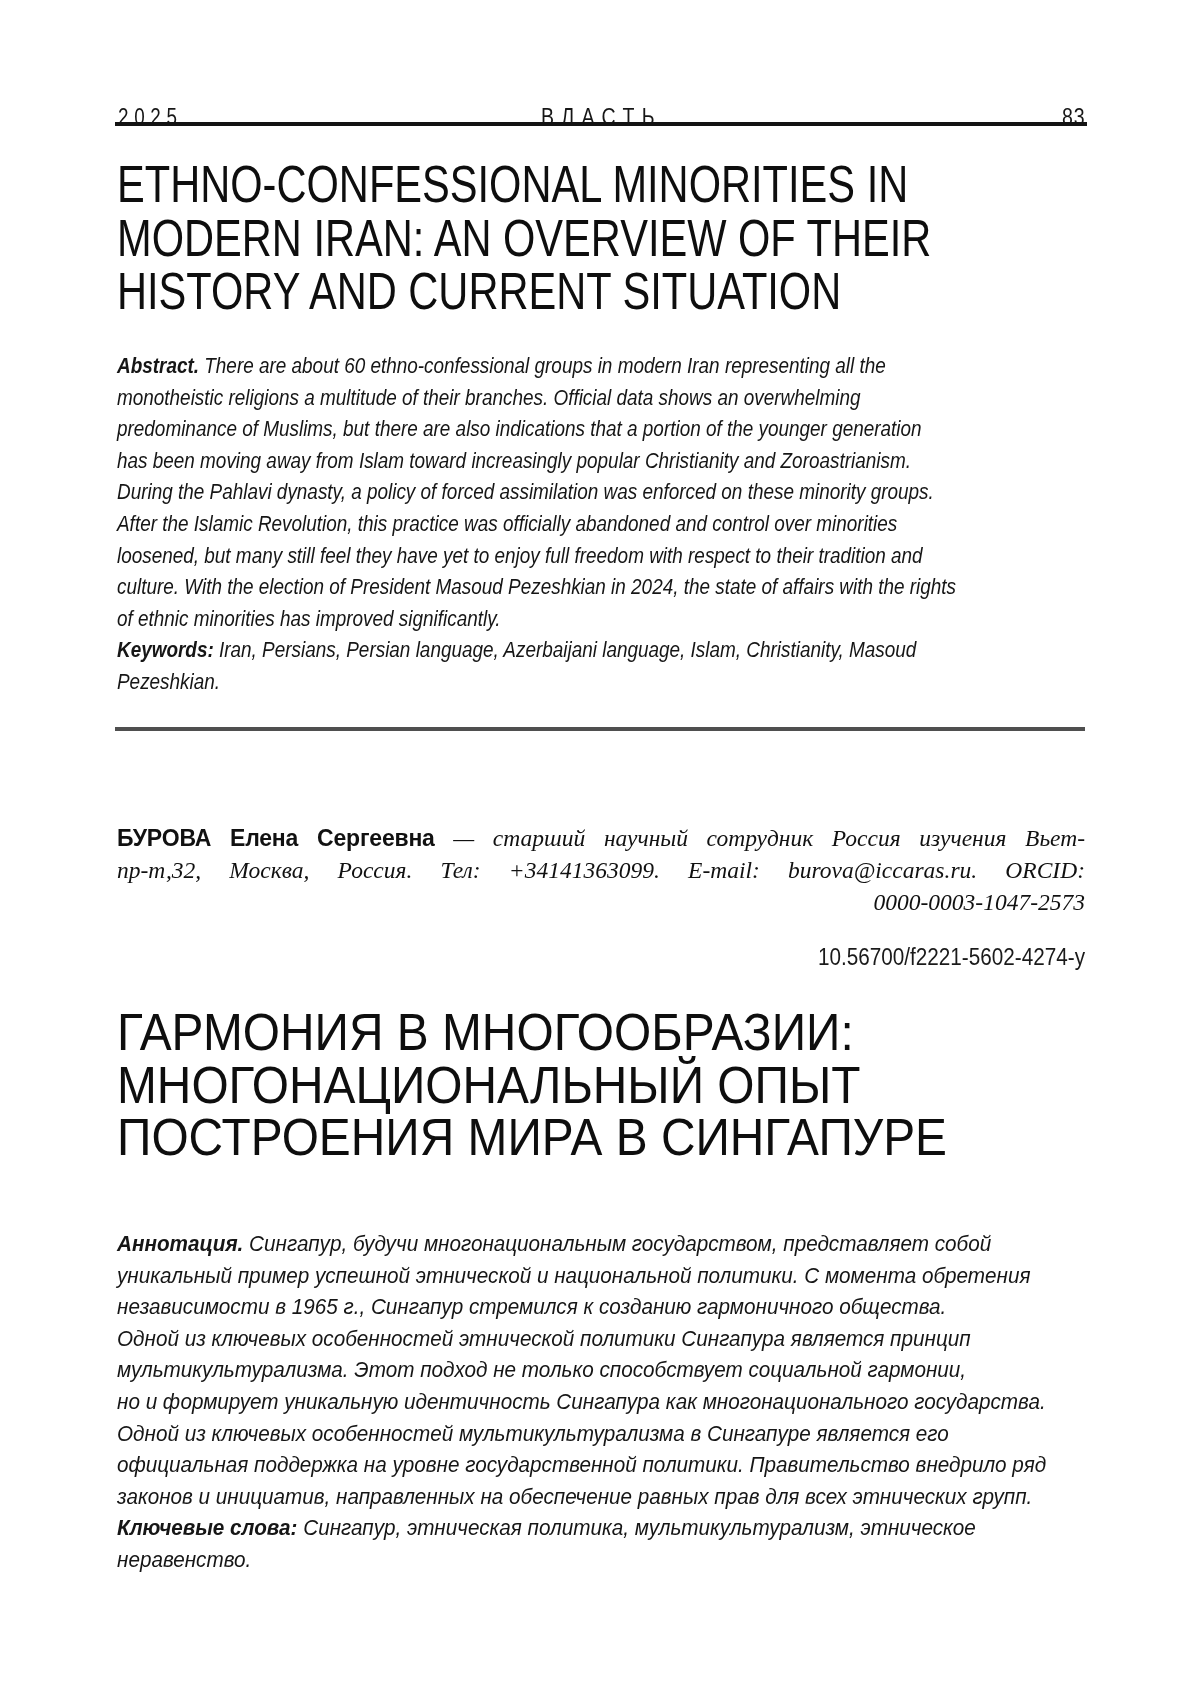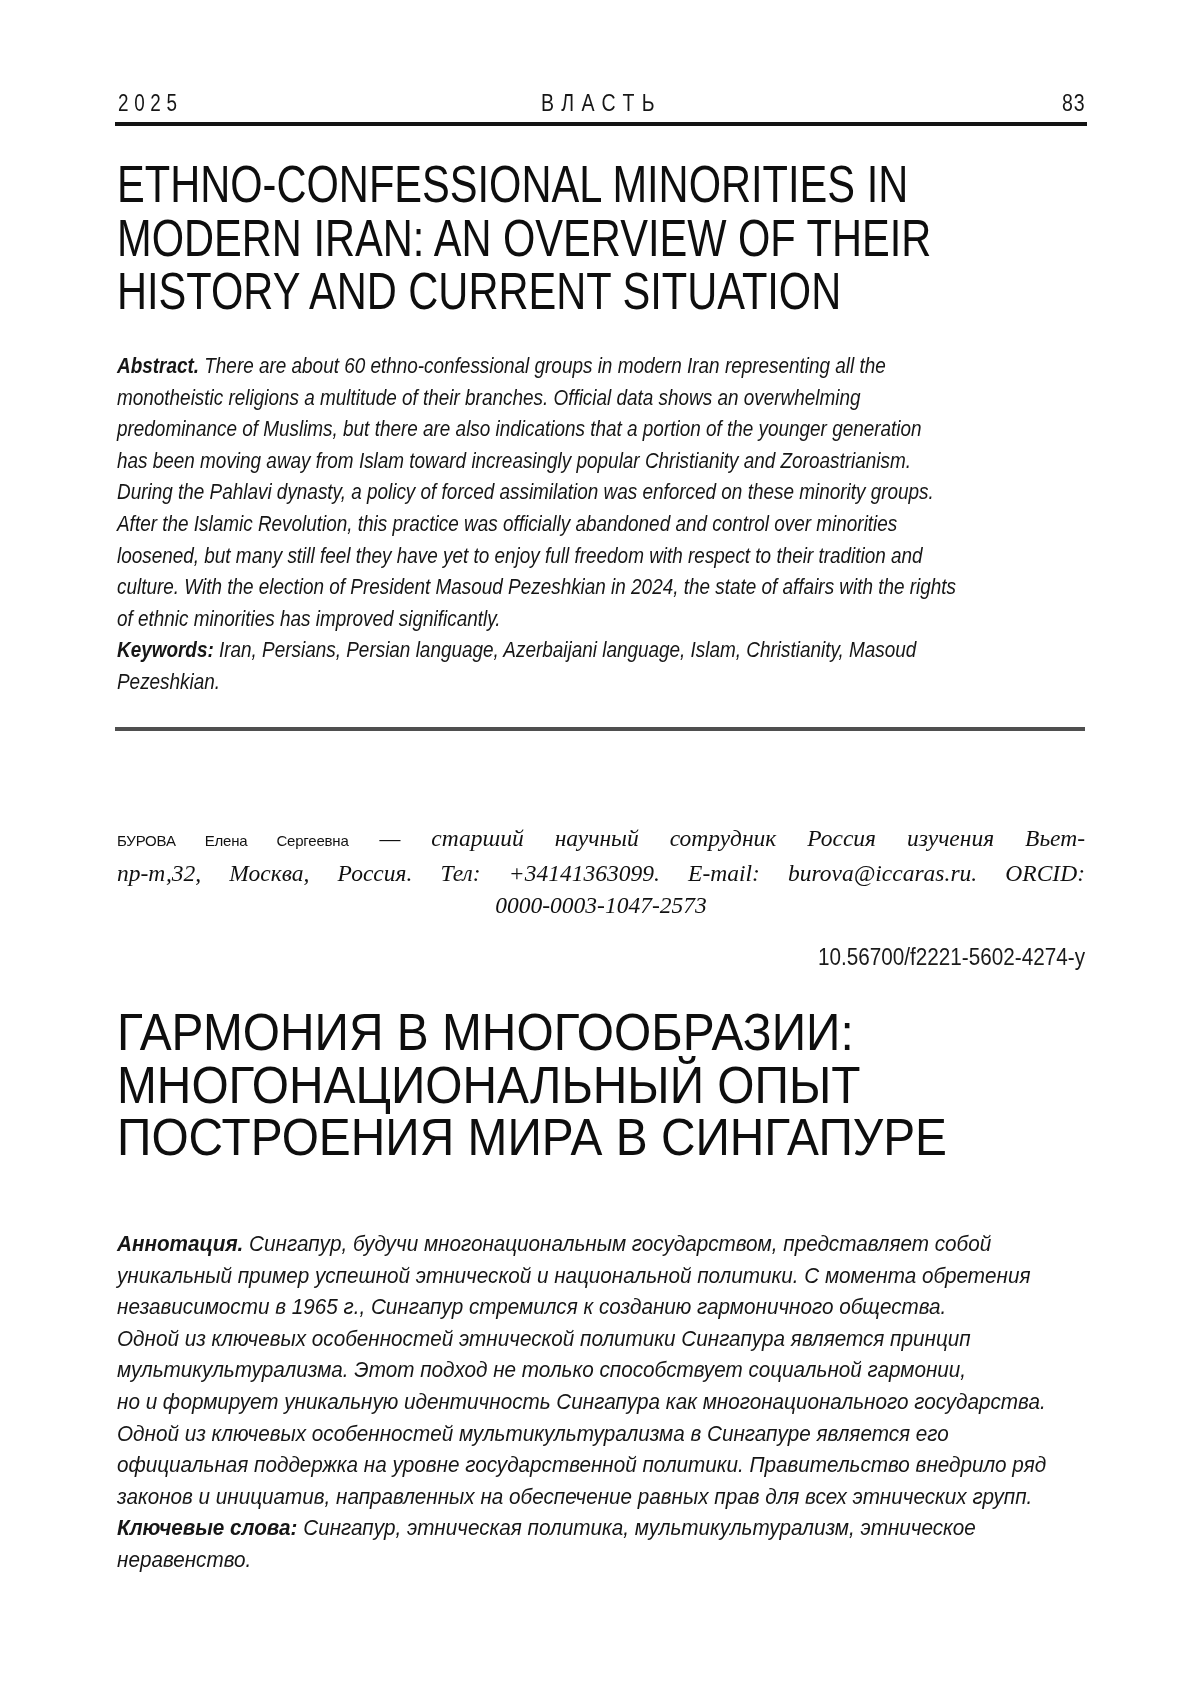--- a/index.html
+++ b/index.html
@@ -9,21 +9,21 @@
     height: 1703px;
     background: #ffffff;
     color: #141414;
     font-family: "Liberation Sans", sans-serif;
     overflow: hidden;
   }
 
   
   .runhead {
     position: absolute;
-    top: 90px; left: 118px; right: 115px;
+    top: 104px; left: 118px; right: 115px;
     height: 30px;
     font-size: 23px;
     color: #161616;
   }
   .runhead .year {
     position: absolute; left: 0; top: 0;
     letter-spacing: 0.30em;
     transform: scaleX(0.82); transform-origin: left center;
   }
   .runhead .journal {
@@ -82,28 +82,28 @@
   
   .author {
     position: absolute;
     top: 822px; left: 117px; width: 968px;
     font-family: "Liberation Serif", serif;
     font-style: italic;
     font-size: 23.5px;
     line-height: 32px;
     color: #111111;
   }
-  .author .aln { text-align: center; }
+  .author .aln { text-align: right; }
   .author .aln.j { text-align: justify; text-align-last: justify; }
   .author .aname {
     font-family: "Liberation Sans", sans-serif;
     font-style: normal;
-    font-weight: normal;
+    font-weight: bold;
     letter-spacing: -0.2px;
-    font-size: 15px;
+    font-size: 23px;
   }
 
   
   .doi {
     position: absolute;
     top: 944px; left: 117px; width: 968px;
     text-align: right;
     font-size: 23px;
     color: #1a1a1a;
     transform: scaleX(0.90); transform-origin: right top;

